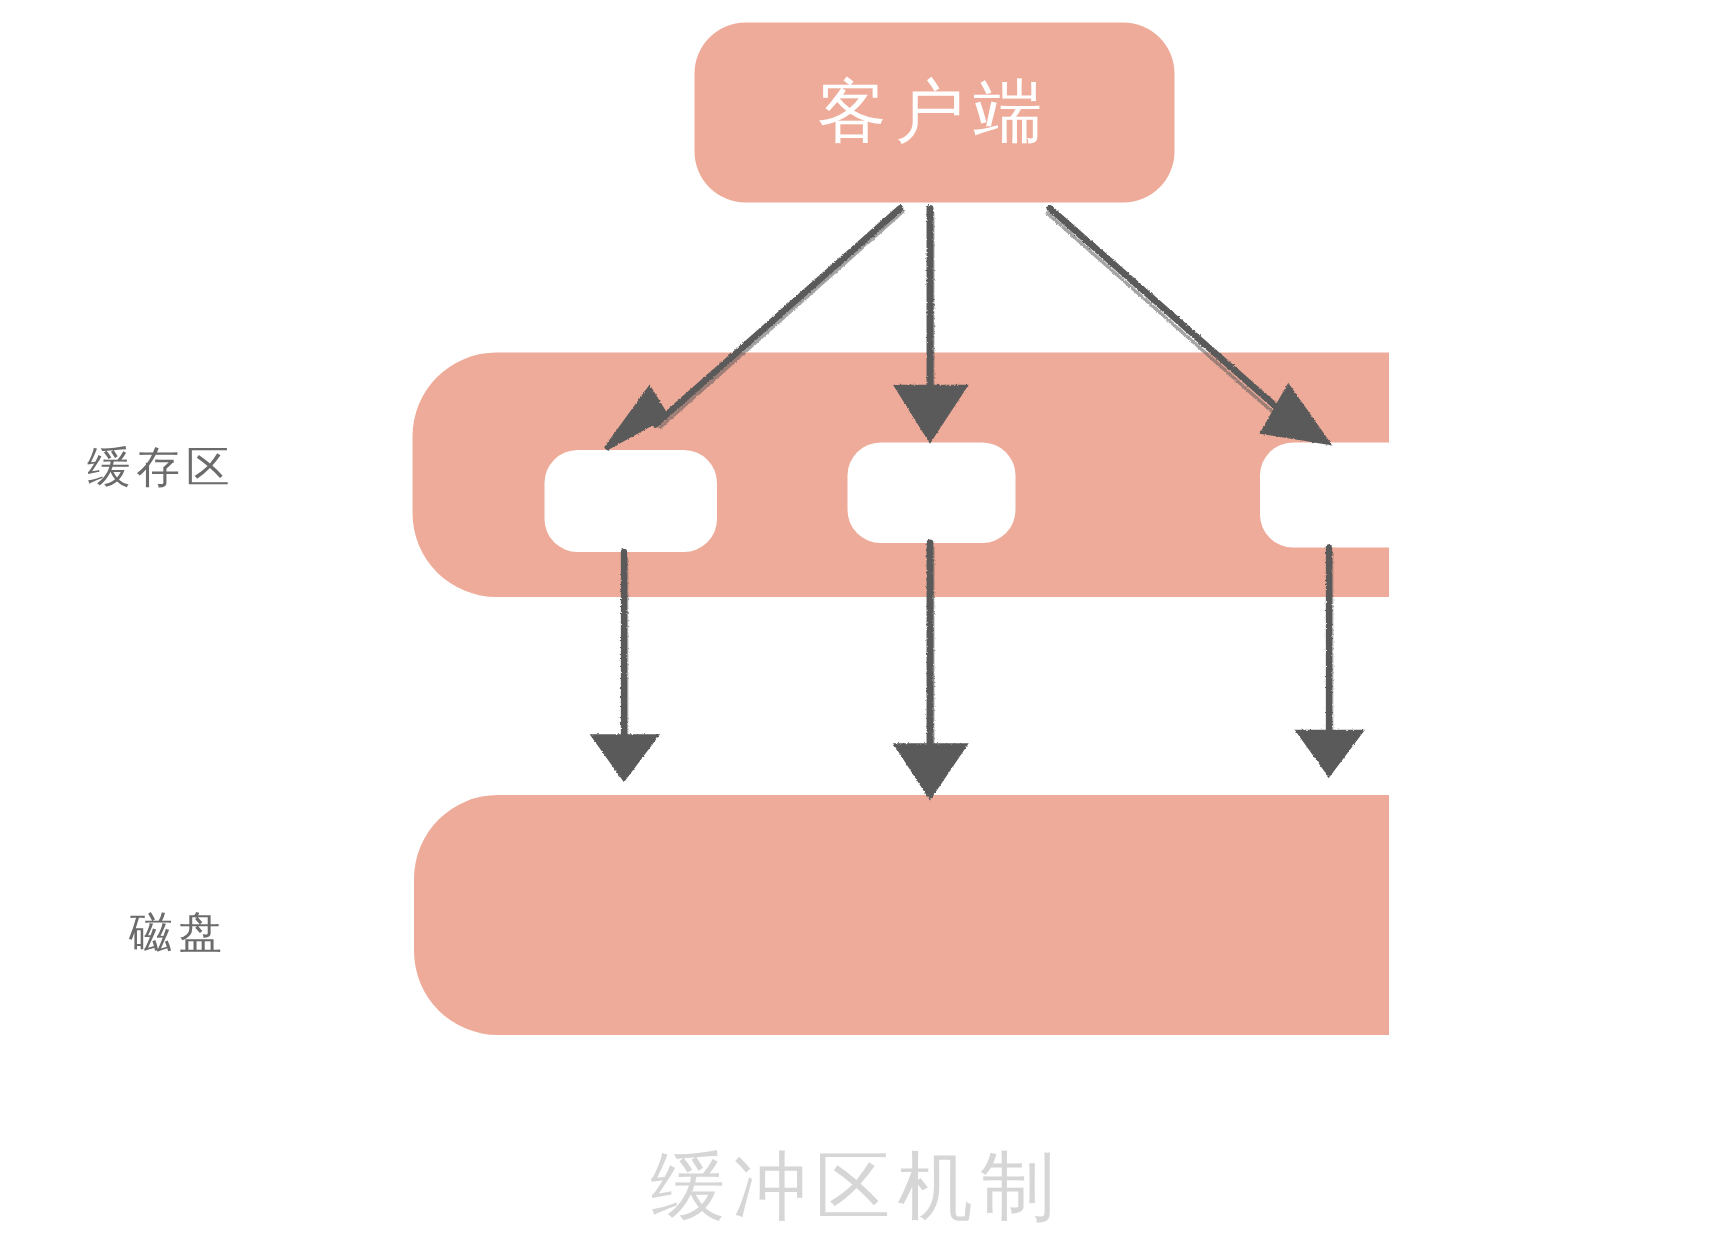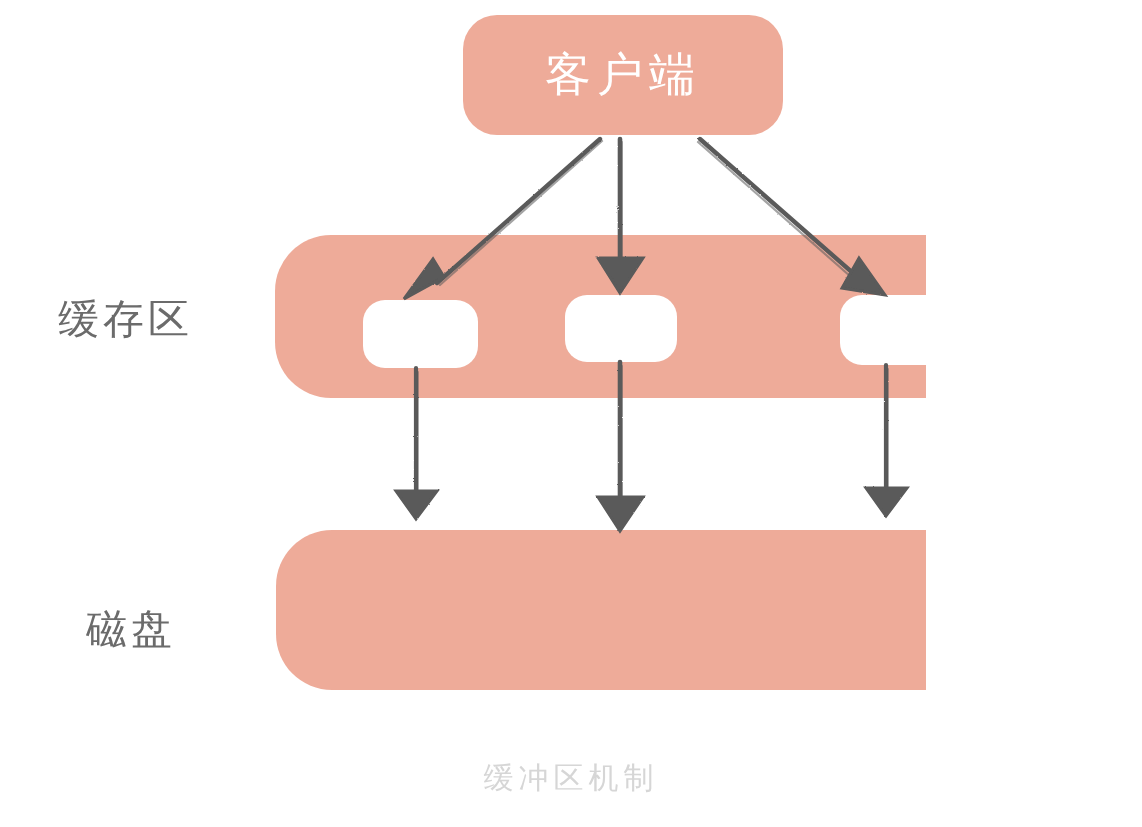--- a/index.html
+++ b/index.html
@@ -58,21 +58,21 @@
     border-radius: 22px;
   }
   #slot-1 { left: 363px; top: 300px; width: 115px; height: 68px; }
   #slot-2 { left: 565px; top: 295px; width: 112px; height: 67px; }
   #slot-3 { left: 840px; top: 295px; width: 108px; height: 70px; }
 
   
   .label-side {
     position: absolute;
     color: #6b6b6b;
-    font-size: 41px;
+    font-size: 29px;
     letter-spacing: 4px;
     font-family: "DejaVu Sans", "Liberation Sans", sans-serif;
     font-weight: 400;
     white-space: nowrap;
   }
   #label-cache {
     left: 58px;
     top: 292px;
   }
   #label-disk {
@@ -86,21 +86,21 @@
     white-space: nowrap;
     font-family: "DejaVu Sans", "Liberation Sans", sans-serif;
   }
   #caption {
     position: absolute;
     left: 0;
     top: 758px;
     width: 1142px;
     text-align: center;
     color: #d6d6d6;
-    font-size: 30px;
+    font-size: 50px;
     letter-spacing: 5px;
     font-family: Liberation Sans, sans-serif;
     white-space: nowrap;
   }
 
   
   #arrows {
     position: absolute;
     left: 0;
     top: 0;

